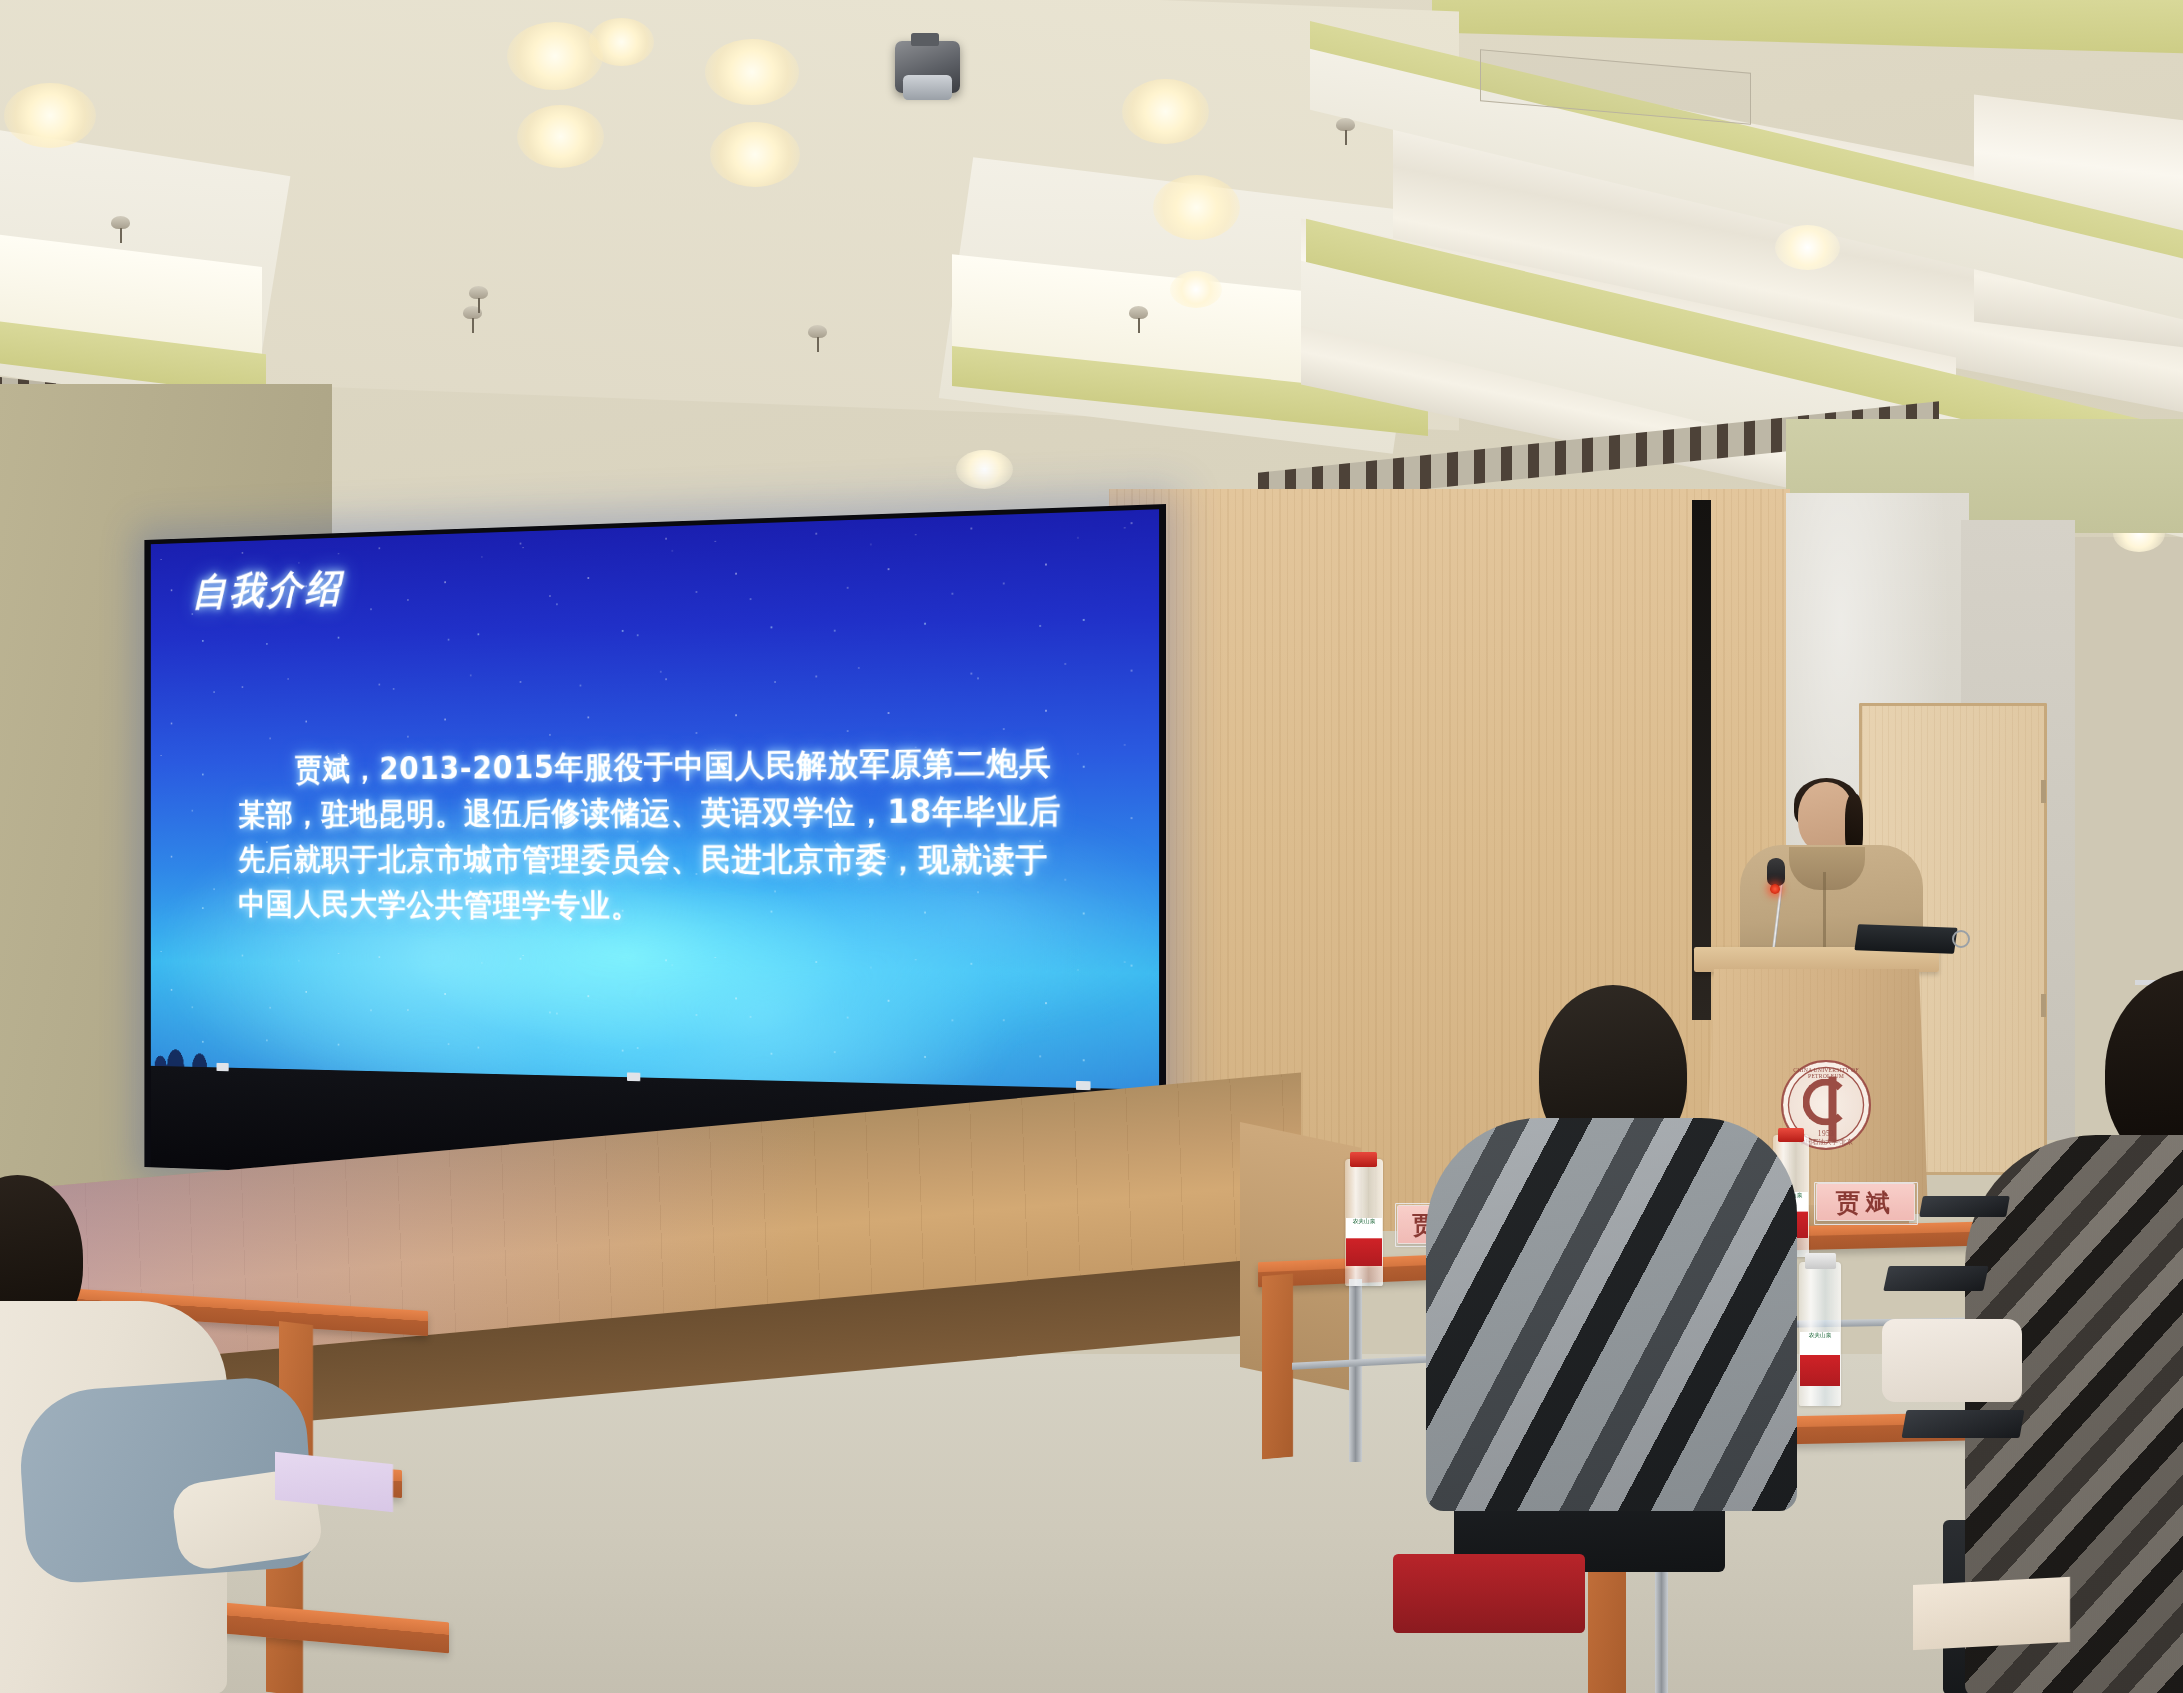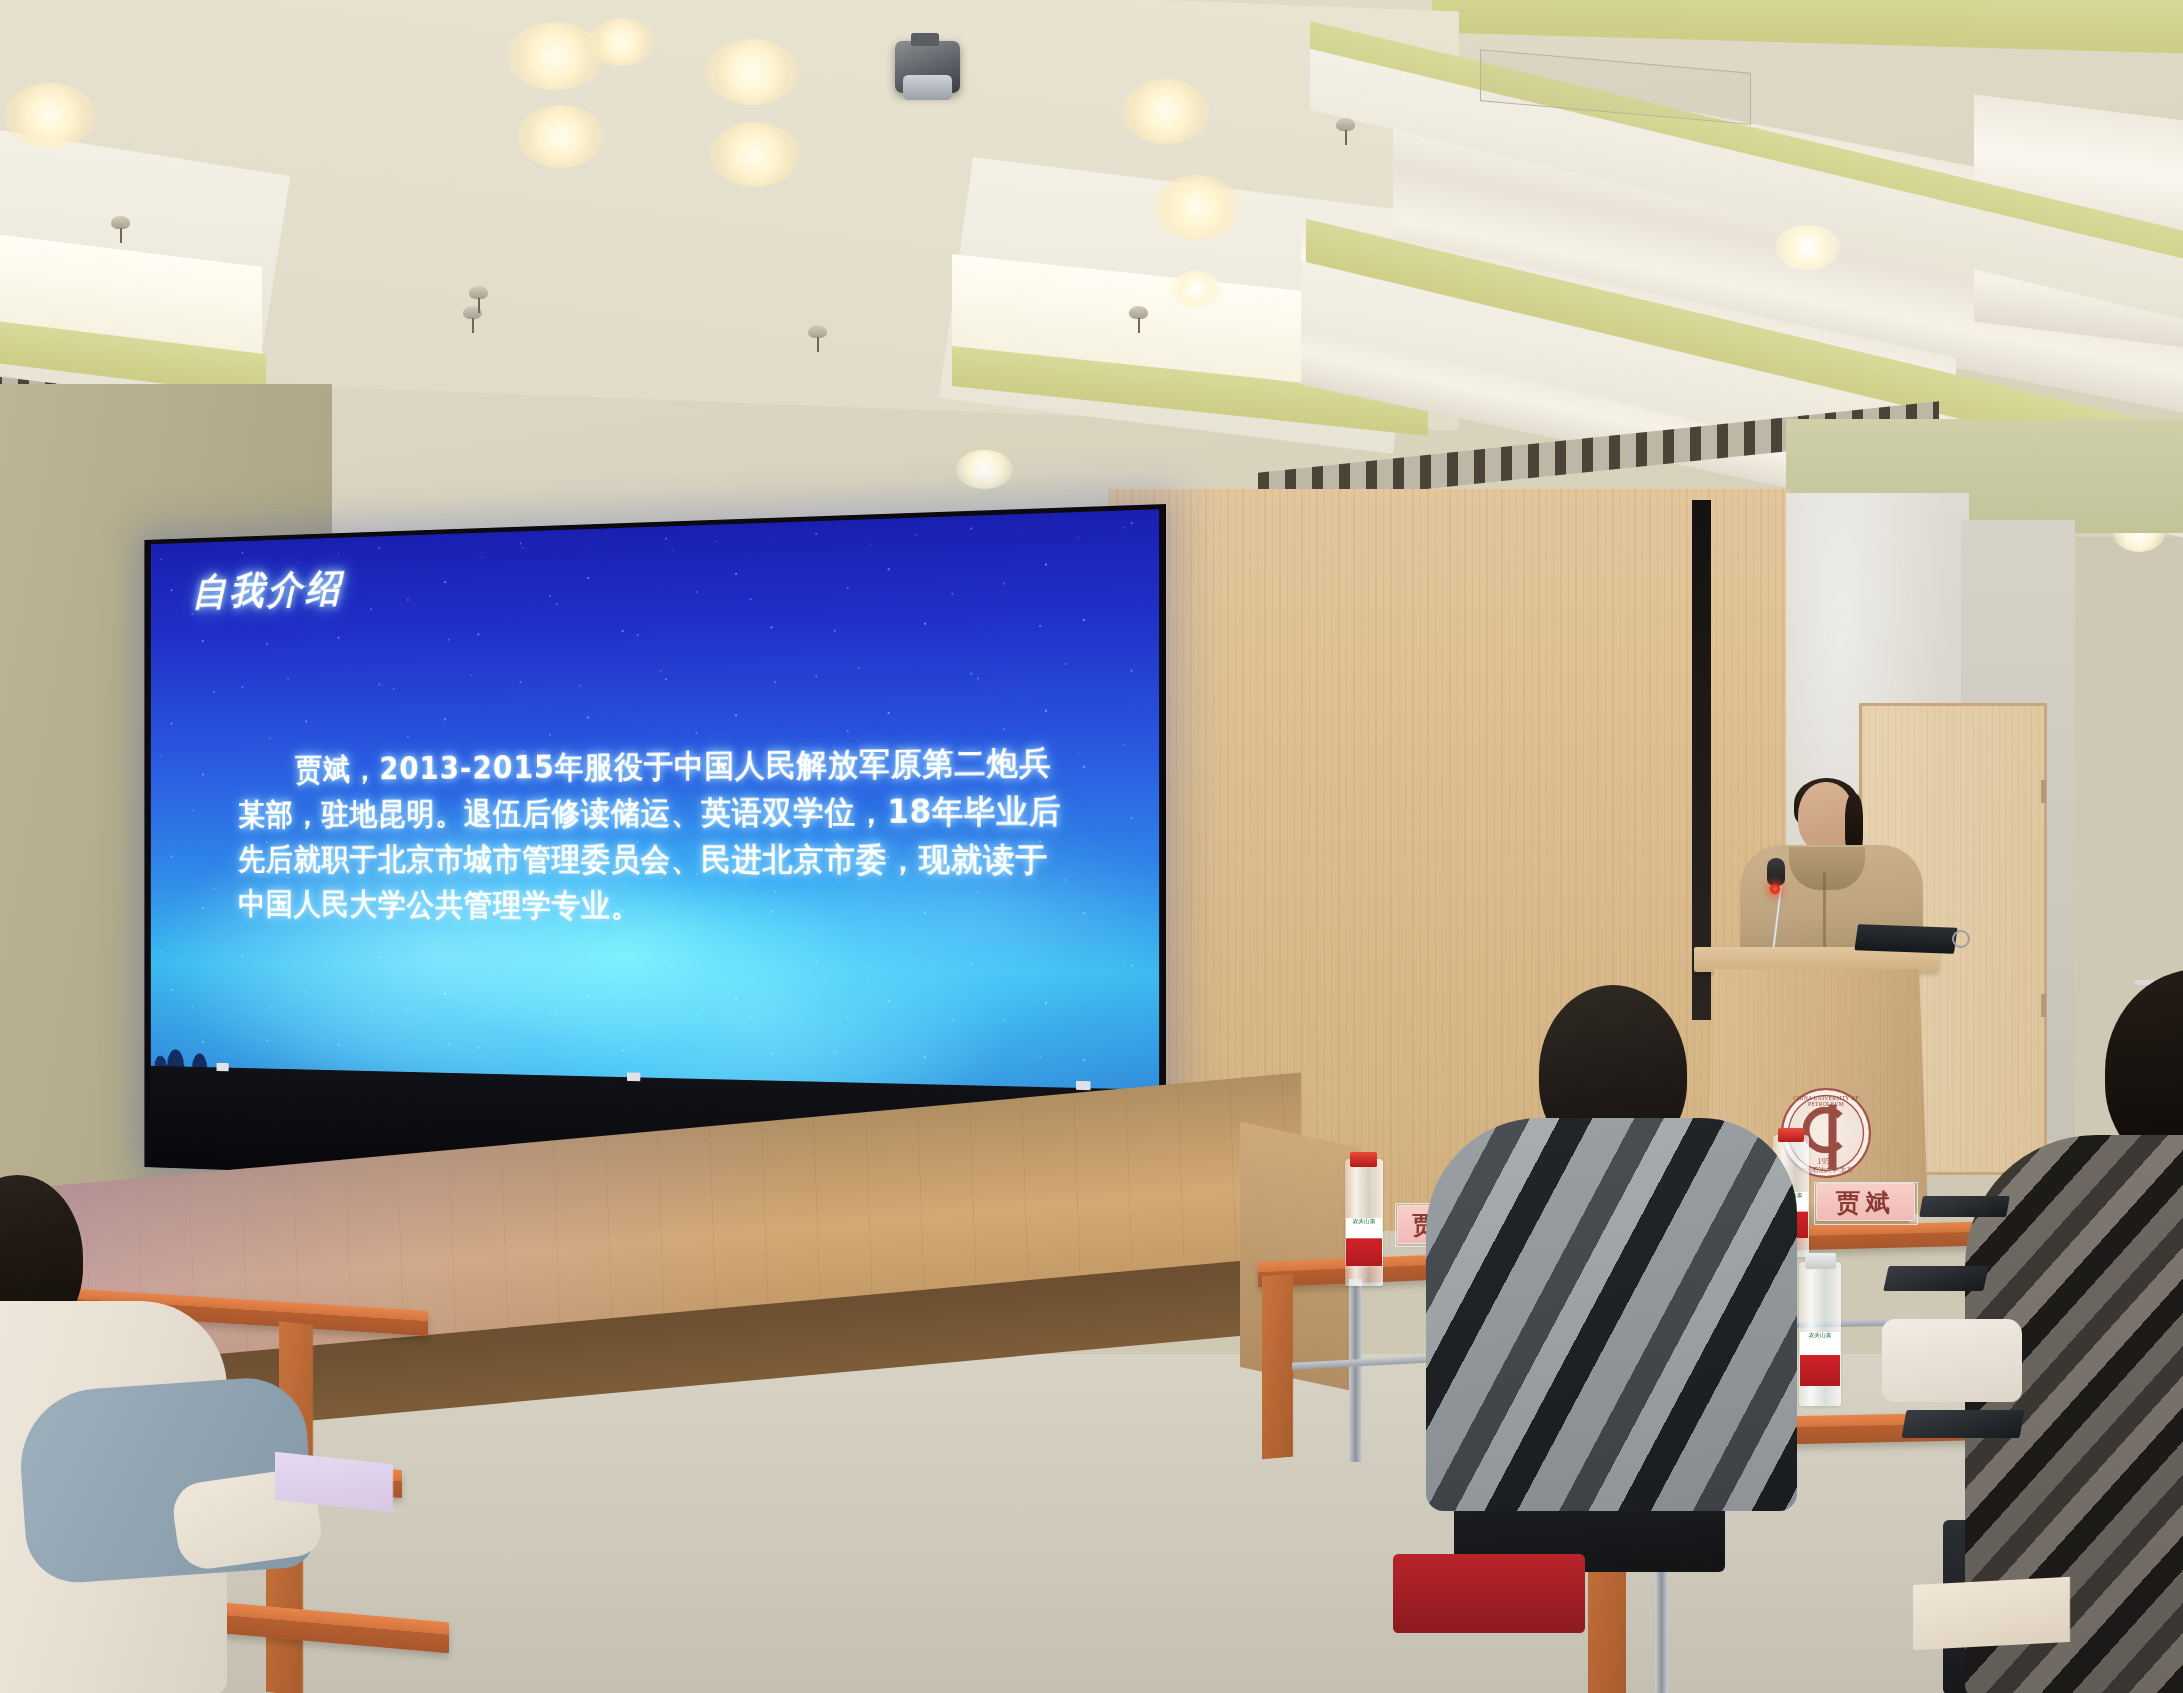--- a/index.html
+++ b/index.html
@@ -251,21 +251,21 @@
     background:
       repeating-linear-gradient(90deg,rgba(160,120,70,.09) 0px,rgba(160,120,70,.09) 1.3px,rgba(0,0,0,0) 1.3px,rgba(0,0,0,0) 7px),
       linear-gradient(100deg,#ddbe92 0%,#d2b084 55%,#c0a076 100%);
     clip-path:polygon(4% 0, 96% 0, 100% 100%, 0% 100%);
   }
   .podium-base {
     position:absolute; left:1726px; top:1205px; width:183px; height:31px;
     background:linear-gradient(180deg,#c9a87d,#b08c62);
   }
   .podium-emblem {
-    position:absolute; left:1781px; top:1088px; width:90px; height:90px;
+    position:absolute; left:1781px; top:1060px; width:90px; height:90px;
     border-radius:50%;
     background:radial-gradient(circle,#fdf6f2 0%,#f3e5dd 72%,#e3cfc4 100%);
     border:2.2px solid #9b4a46;
     box-shadow:inset 0 0 0 4.8px #fdf6f2, inset 0 0 0 6.1px #9b4a46;
     opacity:.9;
   }
   .emblem-mark {
     position:absolute; left:50%; top:47%; transform:translate(-50%,-50%);
     width:47px; height:47px; border-radius:50%;
     border:7.4px solid #96433f;

